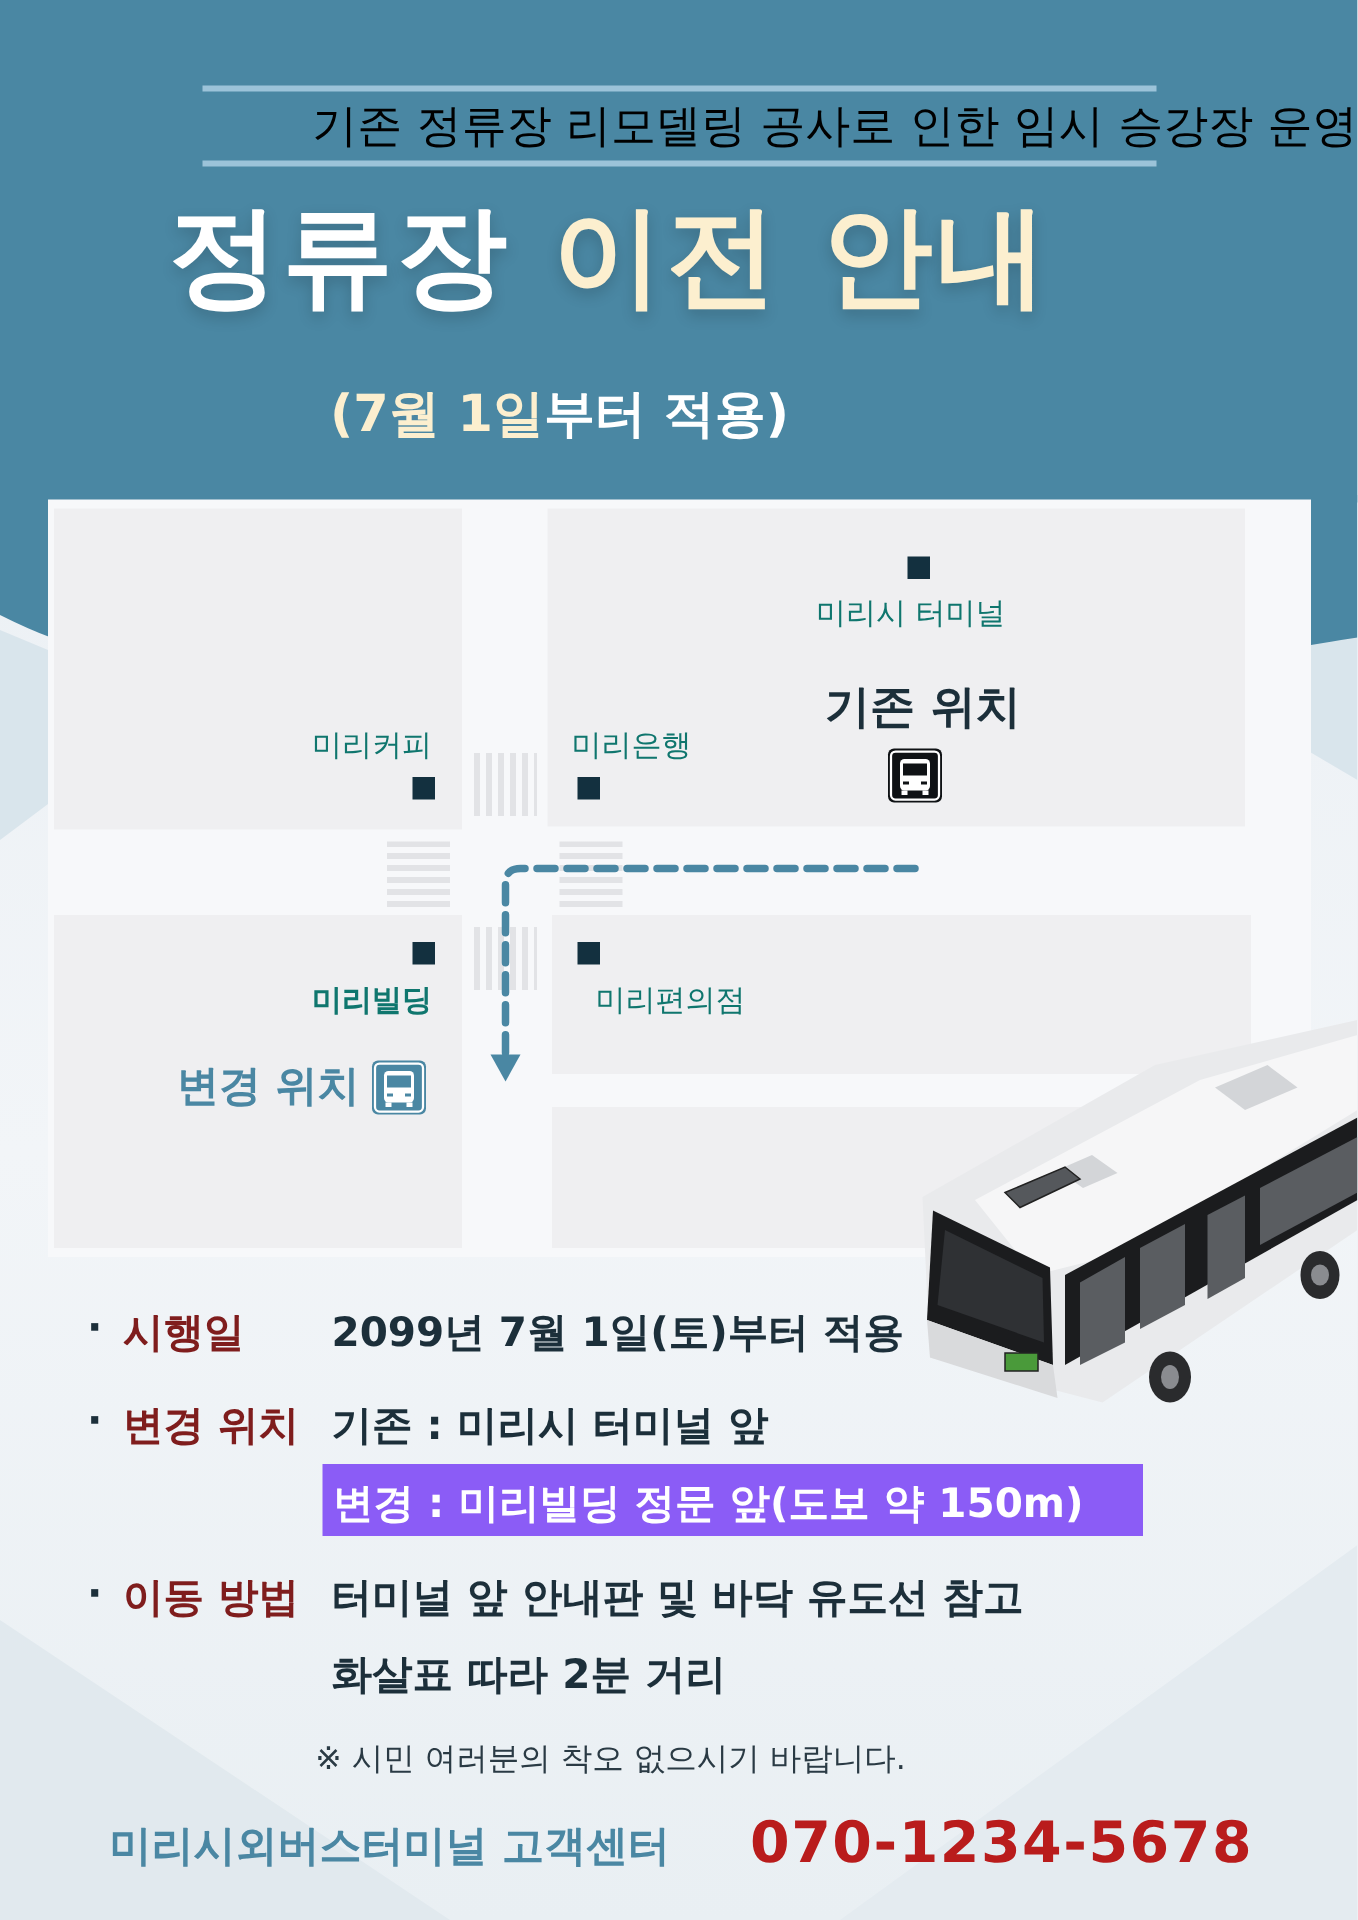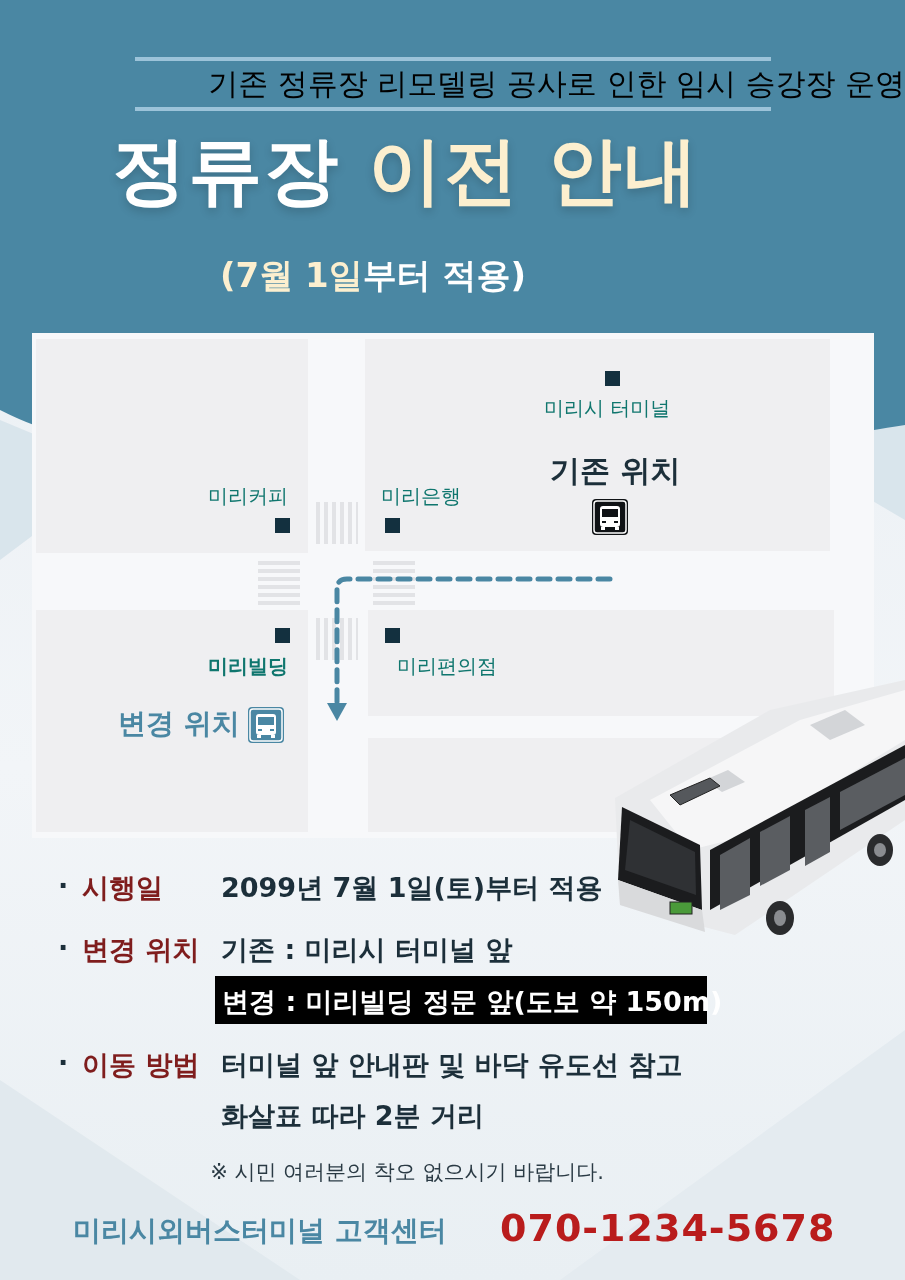--- a/index.html
+++ b/index.html
@@ -53,22 +53,22 @@
   }
   .poi-dot { position: absolute; width: 15px; height: 15px; background: #13303f; }
   .poi-label { position: absolute; font-size: 20px; color: #0f766e; white-space: nowrap; }
   .loc-old { position: absolute; font-size: 30px; font-weight: bold; color: #1c2f3a; white-space: nowrap; }
   .loc-new { position: absolute; font-size: 28px; font-weight: bold; color: #4a87a3; white-space: nowrap; }
   .bus-stop-icon { position: absolute; }
   .detail-label { position: absolute; left: 82px; font-size: 27px; font-weight: bold; color: #7f1d1d; white-space: nowrap; }
   .detail-bullet { position: absolute; left: 58px; font-size: 27px; font-weight: bold; color: #1c2f3a; }
   .detail-value { position: absolute; left: 221px; font-size: 27px; font-weight: bold; color: #1c2f3a; white-space: nowrap; }
   .highlight {
-    position: absolute; left: 215px; top: 976px; width: 492px; height: 48px;
-    background: #000000;
+    position: absolute; left: 215px; top: 976px; width: 547px; height: 48px;
+    background: #8b5cf6;
   }
   .highlight span {
     position: absolute; left: 7px; top: 8px; font-size: 27px; font-weight: bold; color: #ffffff; white-space: nowrap;
   }
   .notice { position: absolute; left: 0; width: 814px; top: 1158px; text-align: center; padding-left: 0px; font-size: 21px; color: #2a3a44; }
   .notice span { position: relative; left: 0px; }
   .footer-label { position: absolute; left: 73px; top: 1212px; font-size: 28px; font-weight: bold; color: #4a87a3; white-space: nowrap; }
   .footer-phone { position: absolute; left: 500px; top: 1206px; font-size: 38px; font-weight: bold; color: #b91c1c; white-space: nowrap; letter-spacing: 1px; }
   .bus-illust { position: absolute; left: 610px; top: 670px; }
 </style>

